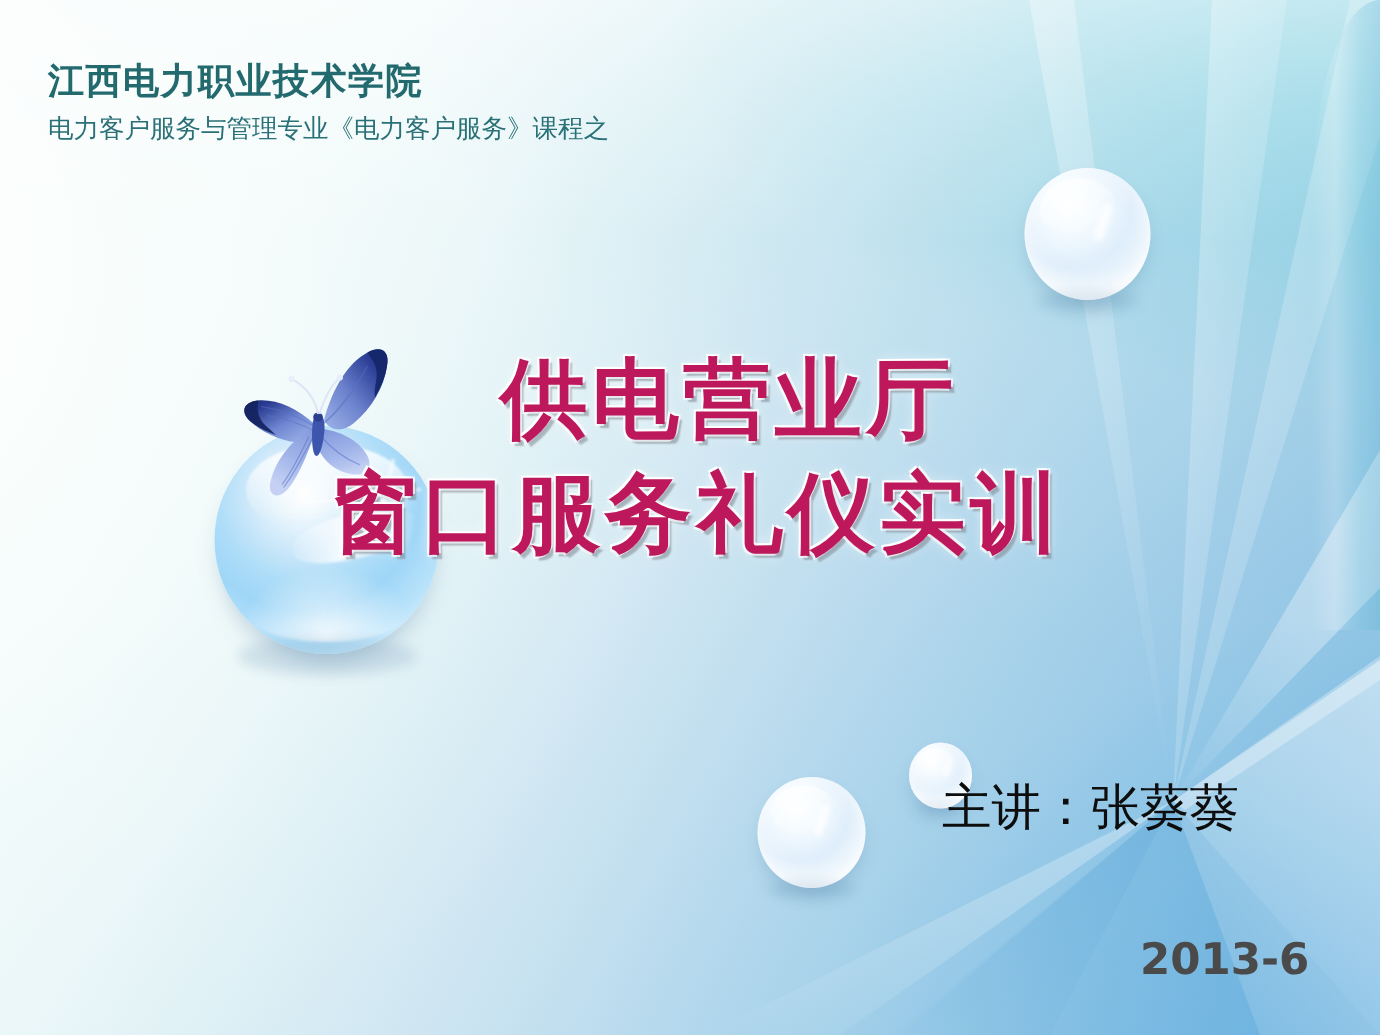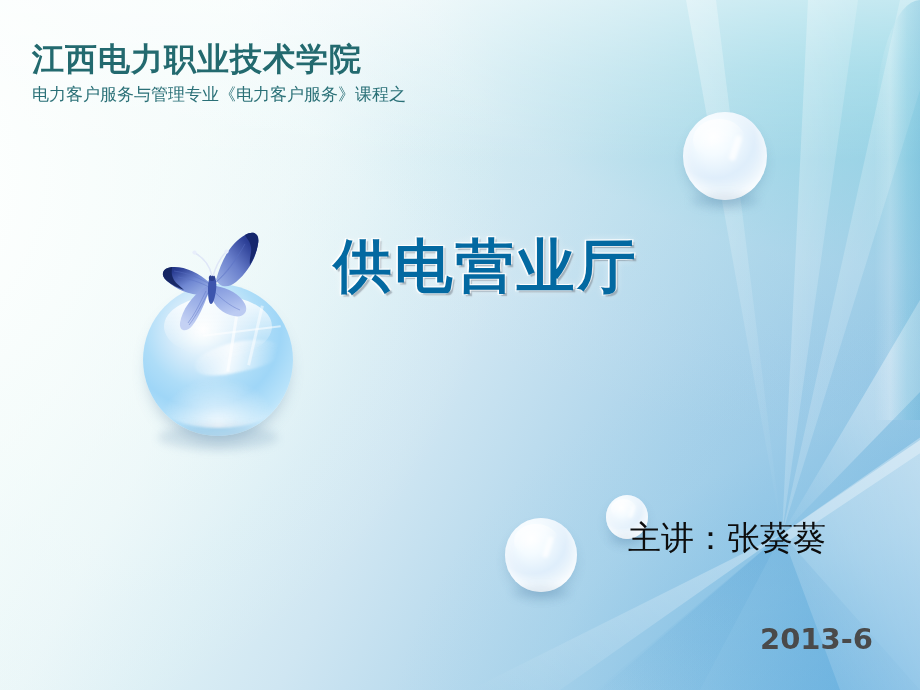--- a/index.html
+++ b/index.html
@@ -157,34 +157,34 @@
   }
 
   
   #butterfly{position:absolute;left:150px;top:228px;width:128px;height:110px;}
 
   
   #header{
     position:absolute;left:32px;top:40px;
   }
   #org-name{
-    color:#236a6f;font-weight:bold;font-size:32px;letter-spacing:1px;
+    color:#236a6f;font-weight:bold;font-size:24px;letter-spacing:1px;
     line-height:1.2;margin:0;white-space:nowrap;
   }
   #course-line{
     color:#2a7077;font-size:17px;line-height:1.25;margin-top:6px;white-space:nowrap;
     font-family:Liberation Serif, serif;
   }
 
   #main-title{
     position:absolute;left:0;right:0;top:228px;text-align:center;
     pointer-events:none;
   }
   .title-line{
-    font-weight:bold;color:#0369a1;
+    font-weight:bold;color:#be185d;
     font-size:58px;line-height:76px;letter-spacing:3px;
     text-shadow:
       -1.4px -1.4px 0 rgba(255,255,255,.95),
        1.4px -1.4px 0 rgba(255,255,255,.70),
       -1.4px  1.4px 0 rgba(255,255,255,.70),
        2.2px  2.4px 1.2px rgba(120,130,140,.55),
        0 0 9px rgba(255,255,255,.55);
   }
   #title-line-1{margin-left:52px;}
   #title-line-2{margin-left:8px;}
@@ -349,18 +349,19 @@
     <circle cx="76.5" cy="23.6" r="2.1" fill="#e8eefb"></circle>
   </svg>
 
   <div id="header">
     <div id="org-name">江西电力职业技术学院</div>
     <div id="course-line">电力客户服务与管理专业《电力客户服务》课程之</div>
   </div>
 
   <div id="main-title">
     <div class="title-line" id="title-line-1">供电营业厅</div>
+    <div class="title-line" id="title-line-2">窗口服务礼仪实训</div>
   </div>
 
   <div id="presenter">主讲：张葵葵</div>
   <div id="date-text">2013-6</div>
 
 </div>
 
 </body></html>

